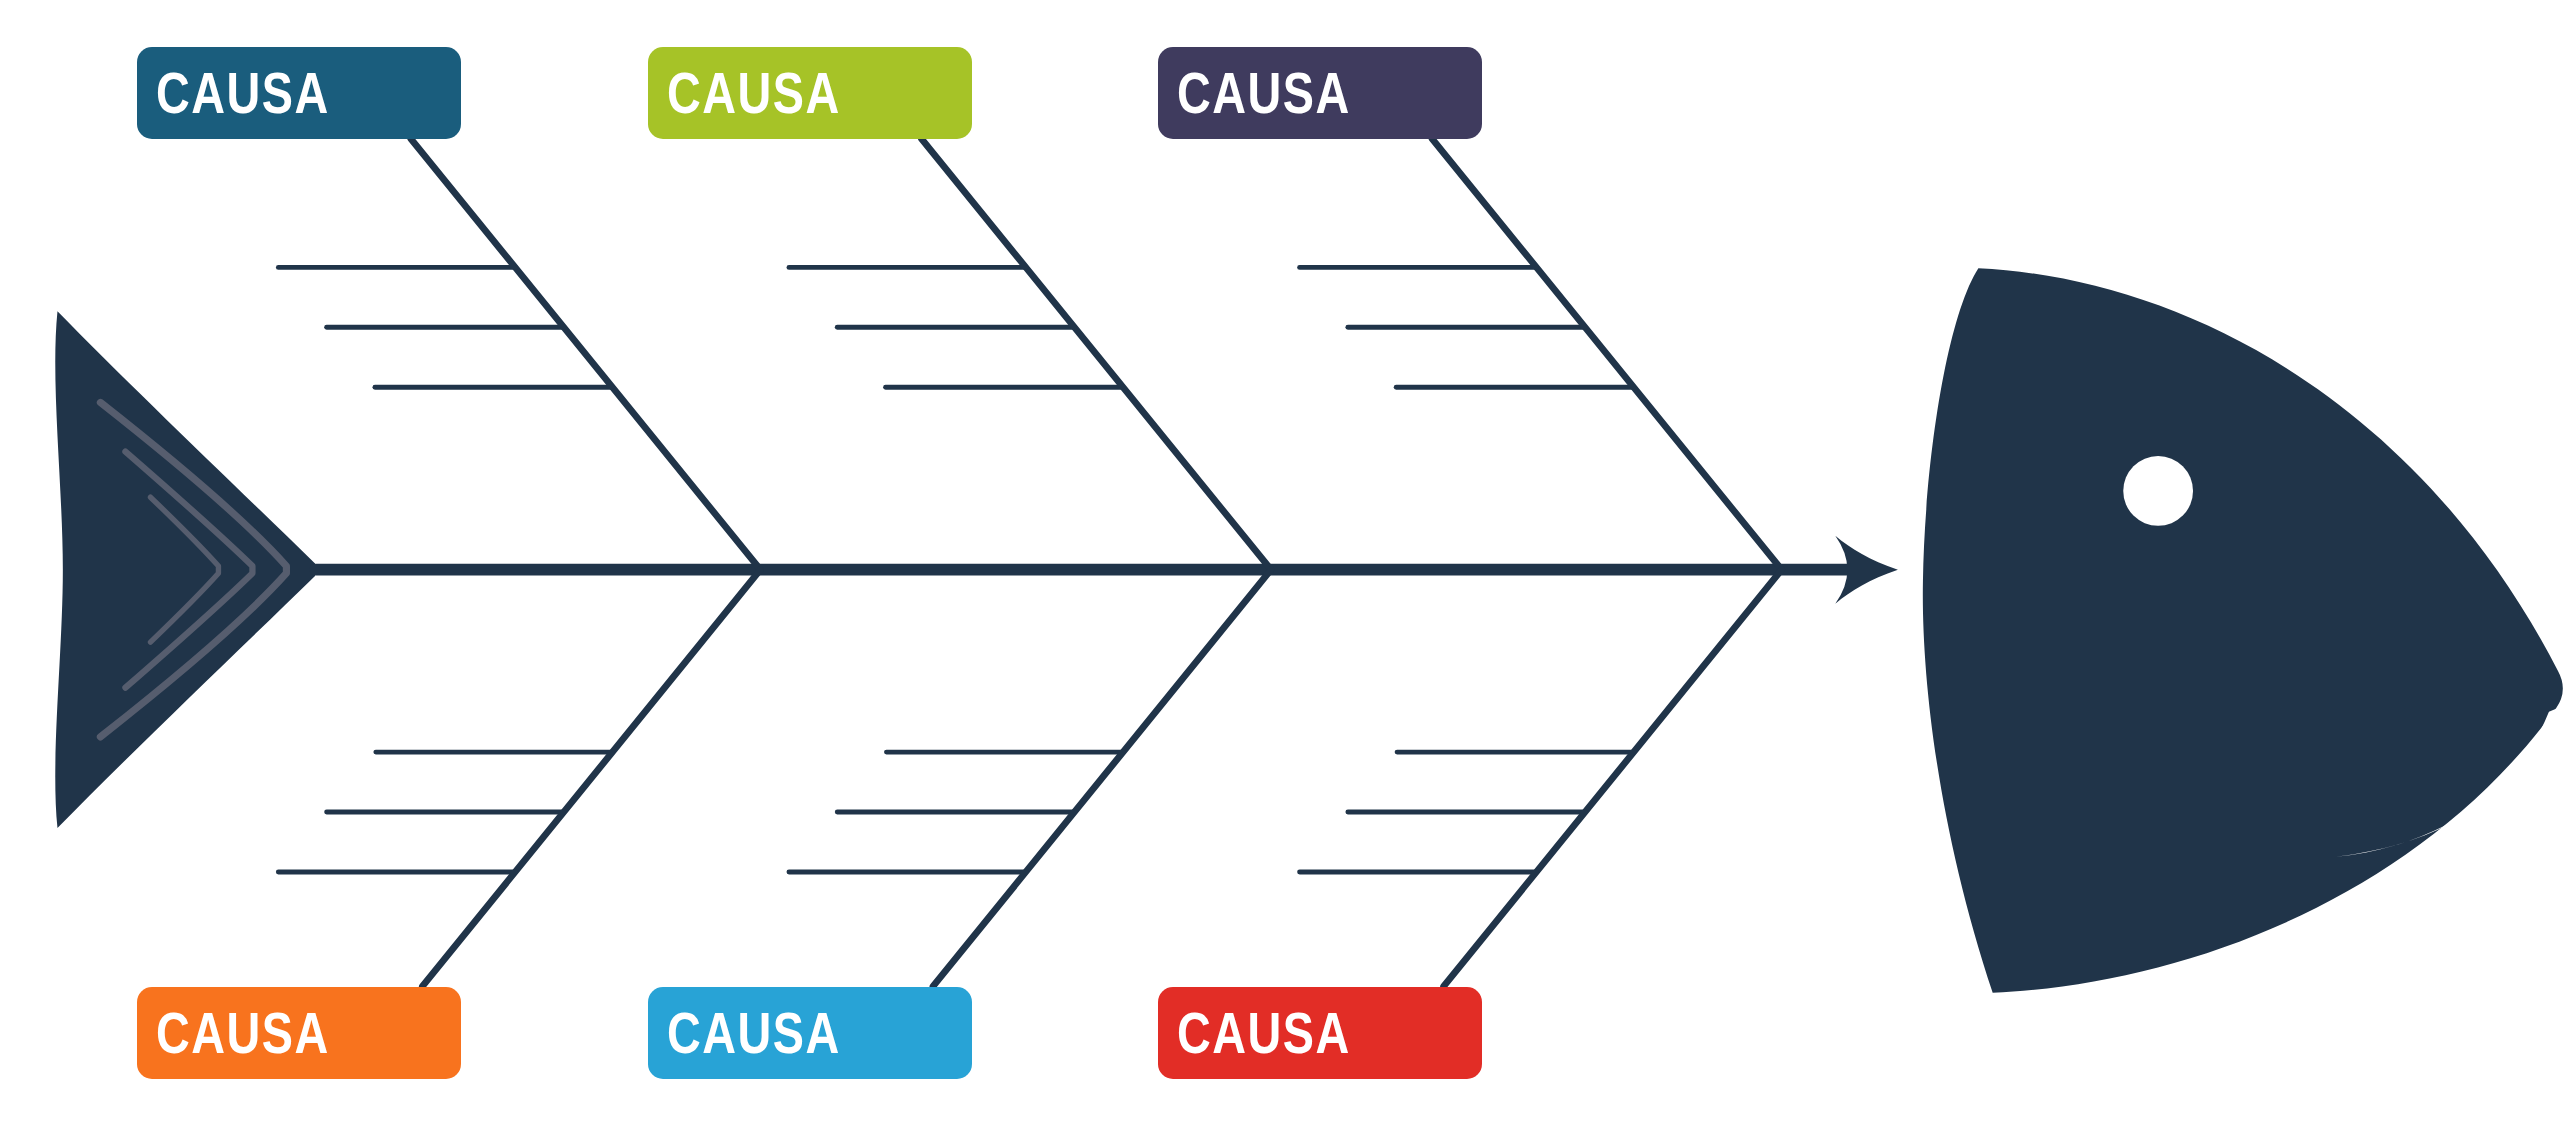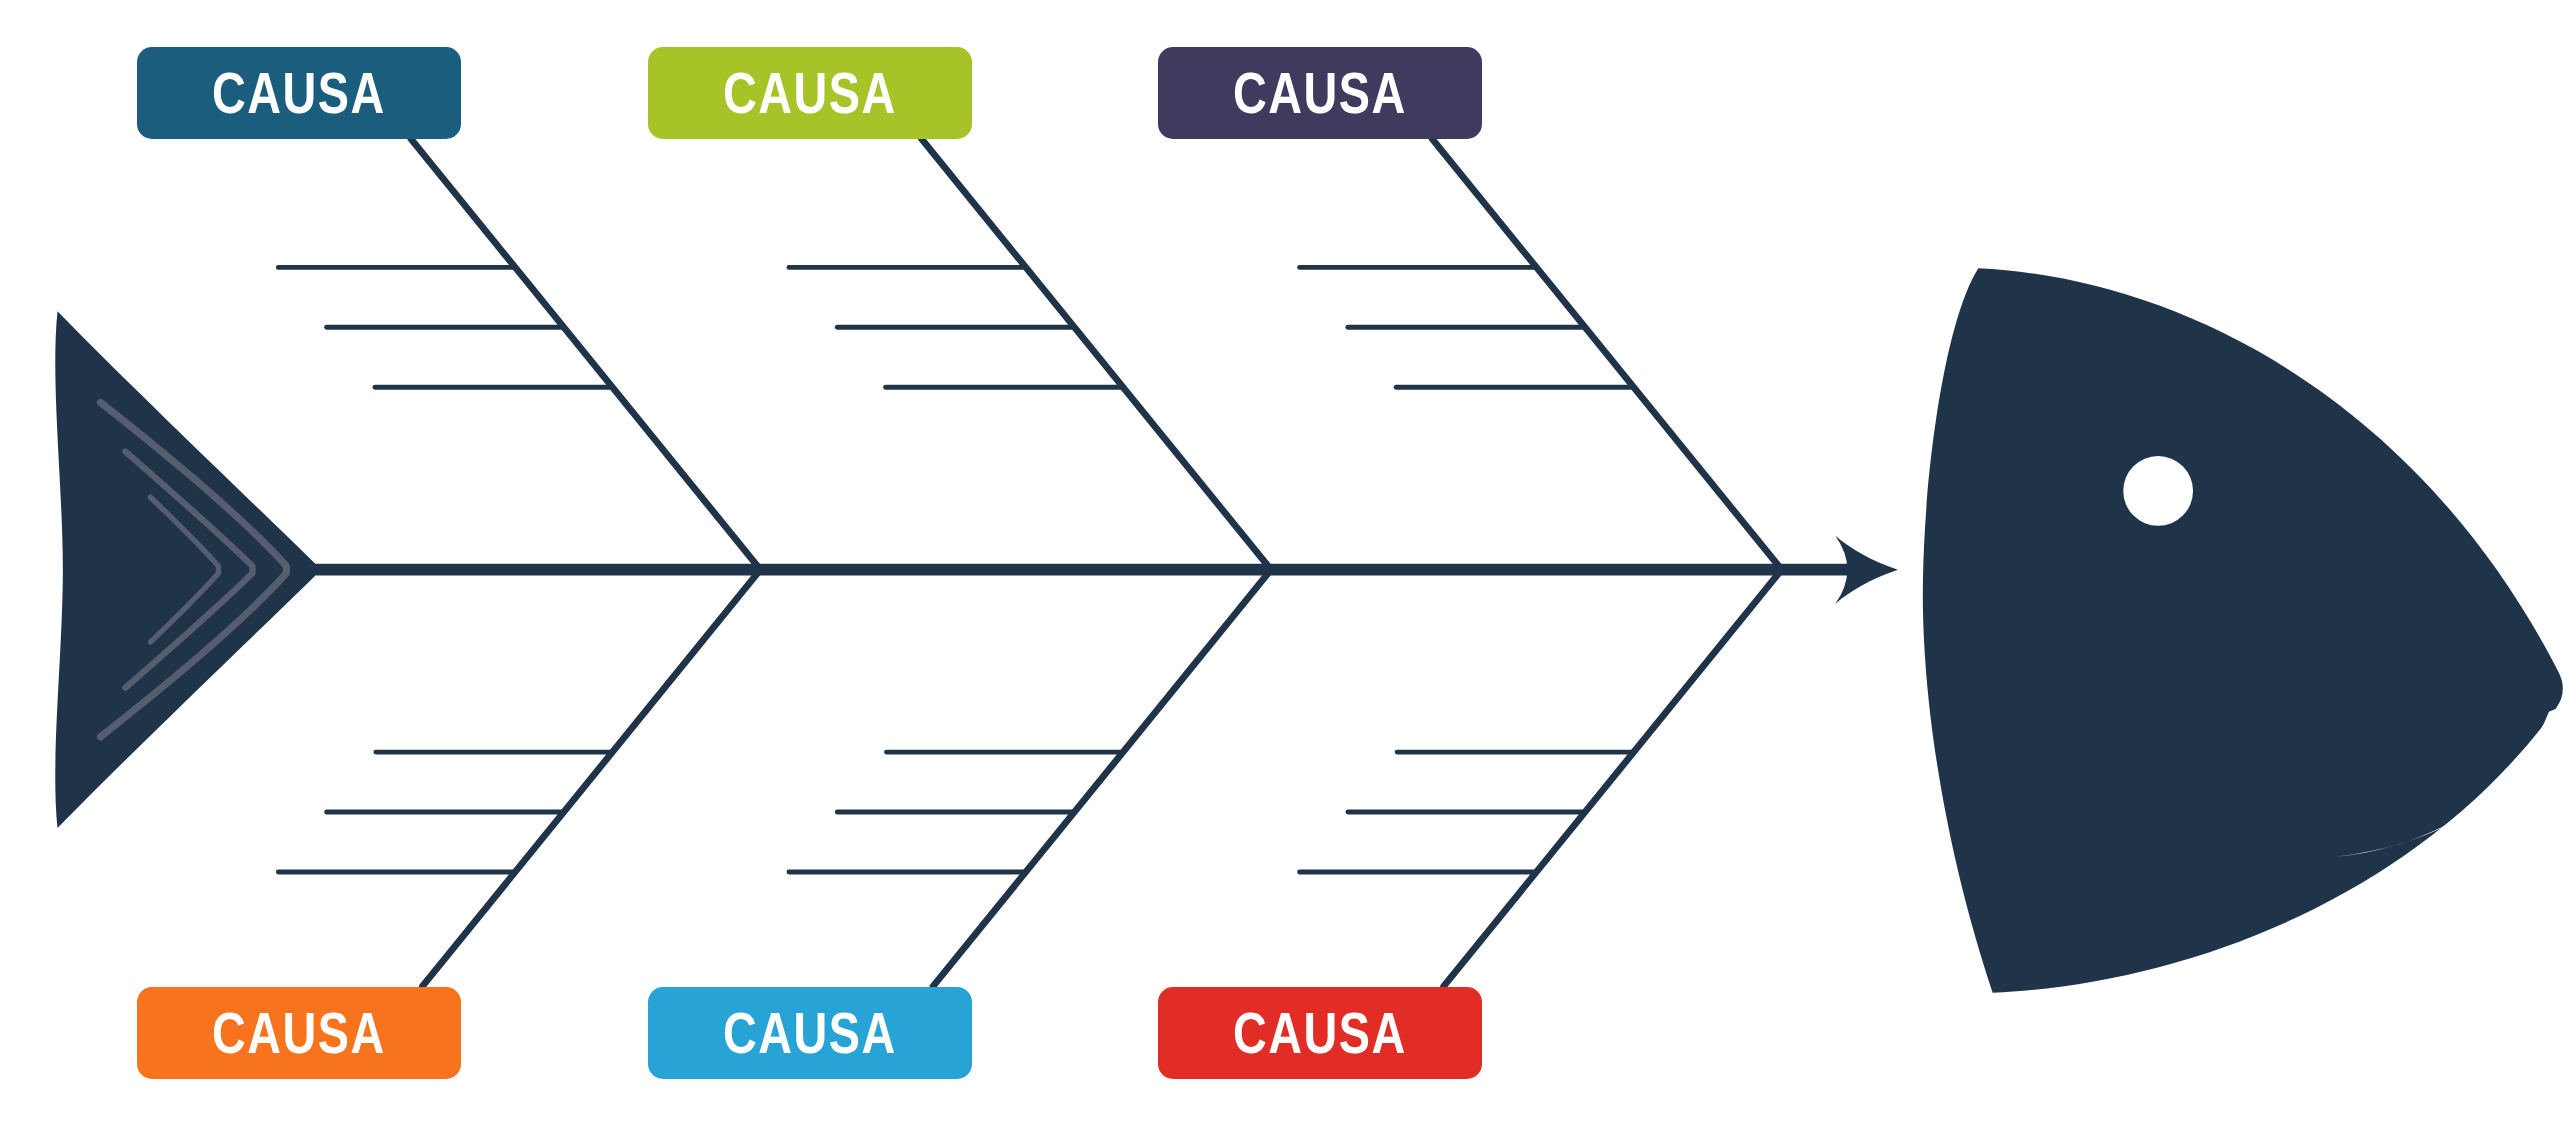--- a/index.html
+++ b/index.html
@@ -35,21 +35,20 @@
   .white-fill   { fill: var(--color-head_eye, #ffffff); stroke: none; }
   .streak       { stroke: var(--color-tail_streak, #5c6272); fill: none;
                   stroke-linecap: round; stroke-linejoin: round; opacity: .9; }
   .cause-box {
     position: absolute;
     width: 324px;
     height: 92px;
     border-radius: 15px;
     display: flex;
     align-items: center;
-    justify-content: center;
   }
   .cause-box .label {
     font-size: 57px;
     font-weight: 700;
     letter-spacing: 1.8px;
     color: var(--color-label_text, #ffffff);
     transform: scaleX(0.82);
     transform-origin: center;
     white-space: nowrap;
   }

